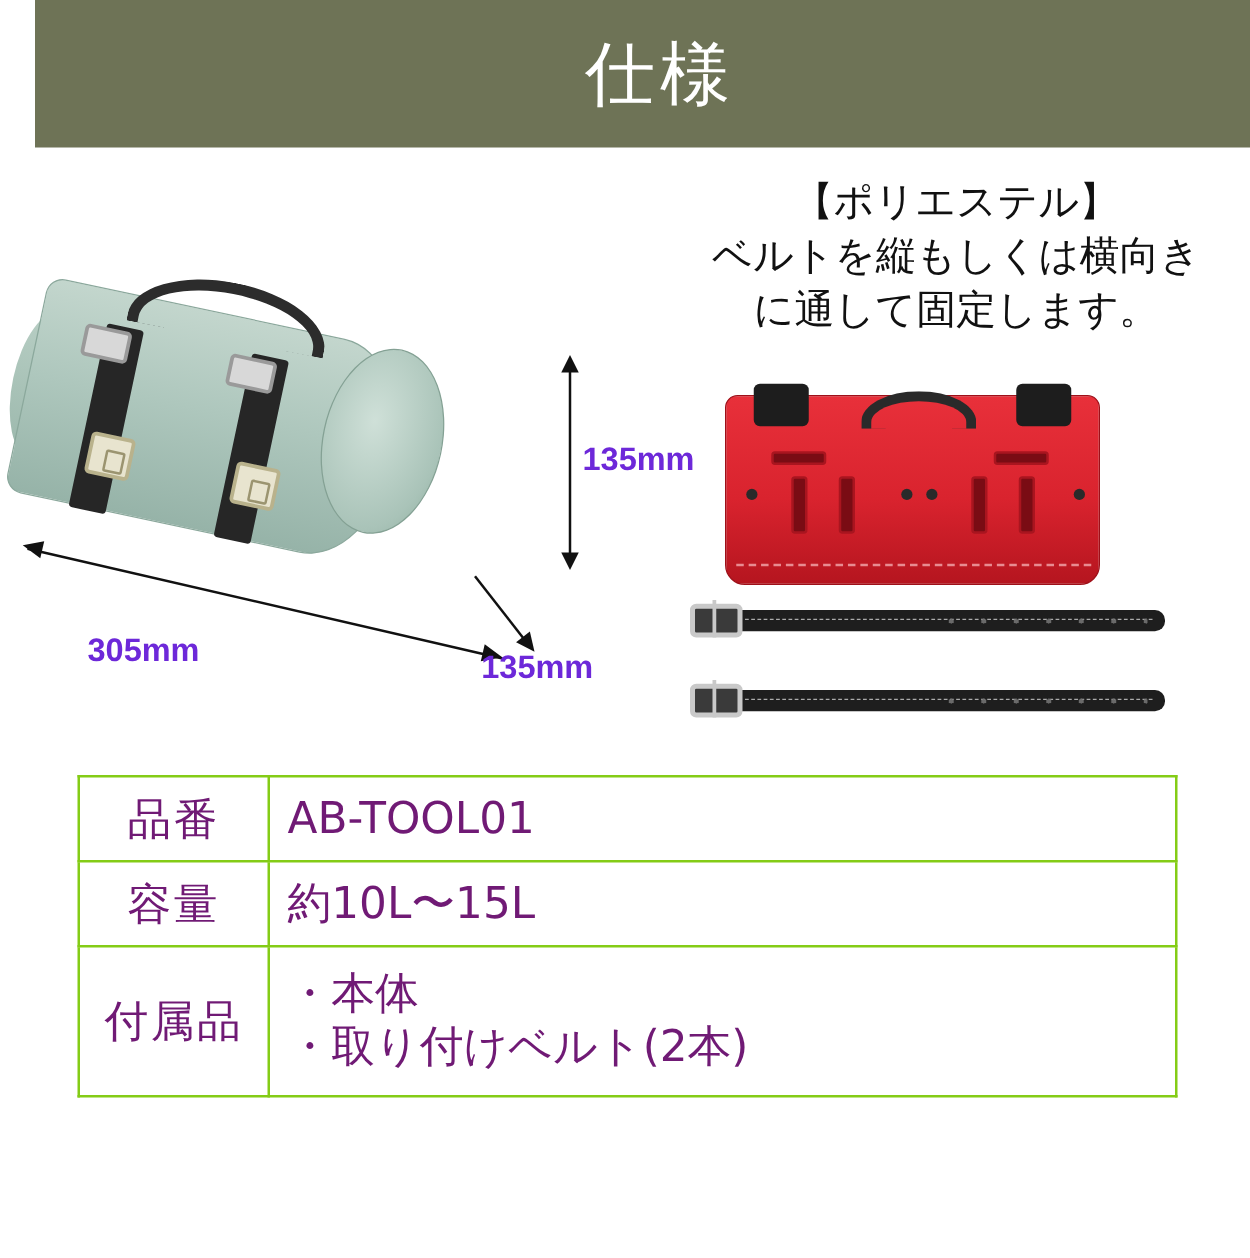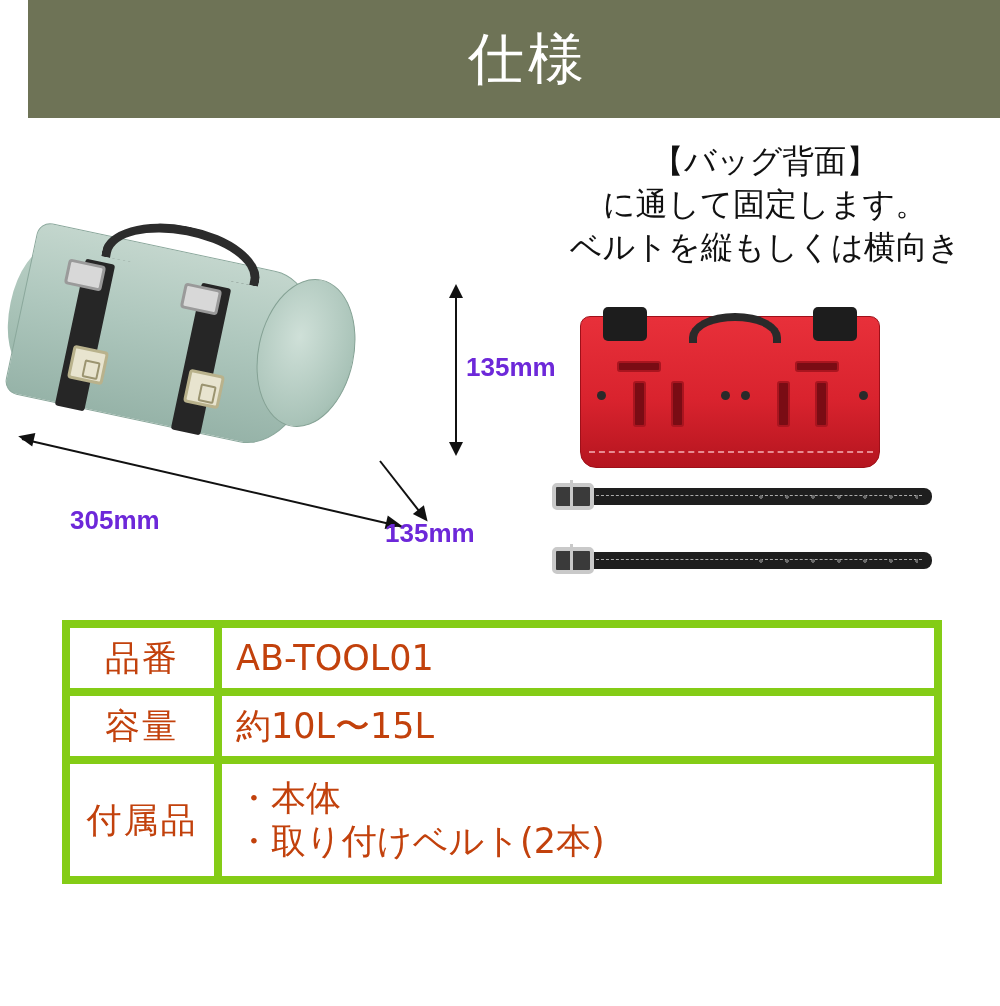--- a/index.html
+++ b/index.html
@@ -297,24 +297,24 @@
   
   .spec-table {
     position: absolute;
     left: 62px; top: 620px;
     width: 880px;
     border: 2px solid #2a2a2a;
     border-collapse: collapse;
     background: #fff;
   }
   .spec-table td {
-    border: 8px solid #84cc16;
+    border: 2px solid #84cc16;
     padding: 6px 14px;
     font-size: 35px;
-    color: #c2410c;
+    color: #701a75;
     font-family: "DejaVu Sans", "Liberation Sans", sans-serif;
     vertical-align: middle;
   }
   .spec-table td.label {
     width: 152px;
     text-align: center;
     font-weight: 400;
     letter-spacing: 2px;
   }
   .spec-table td.value {
@@ -358,23 +358,23 @@
     <div class="d305"></div>
     <div class="d305-a2"></div>
     <div class="dim-label label-305">305mm</div>
 
     <div class="d135"></div>
     <div class="d135-a"></div>
     <div class="dim-label label-135d">135mm</div>
   </div>
 
   <div class="right-caption">
-    <div>【バッグ背面】</div>
+    <div>【ポリエステル】</div>
+    <div>ベルトを縦もしくは横向き</div>
     <div>に通して固定します。</div>
-    <div>ベルトを縦もしくは横向き</div>
   </div>
 
   <div class="bag-right">
     <div class="red-body">
       <div class="tab-black" style="left:22px; top:-10px;"></div>
       <div class="tab-black" style="left:232px; top:-10px;"></div>
       <div class="handle-r"></div>
 
       <div class="slot horiz" style="left:36px; top:44px;"></div>
       <div class="slot horiz" style="left:214px; top:44px;"></div>

